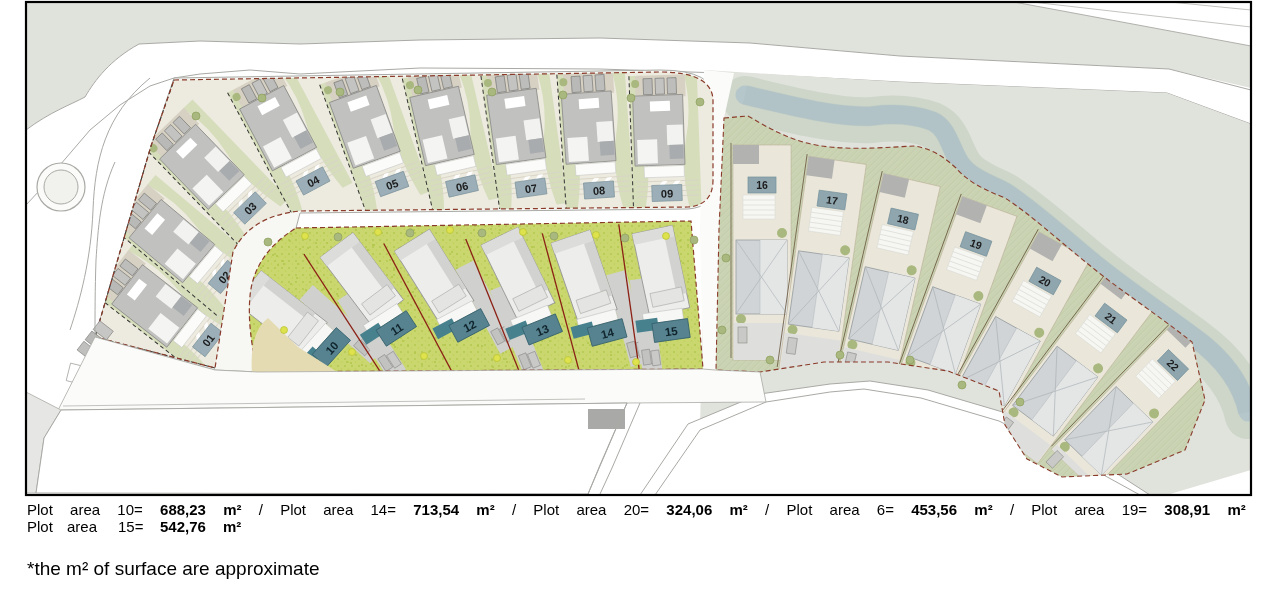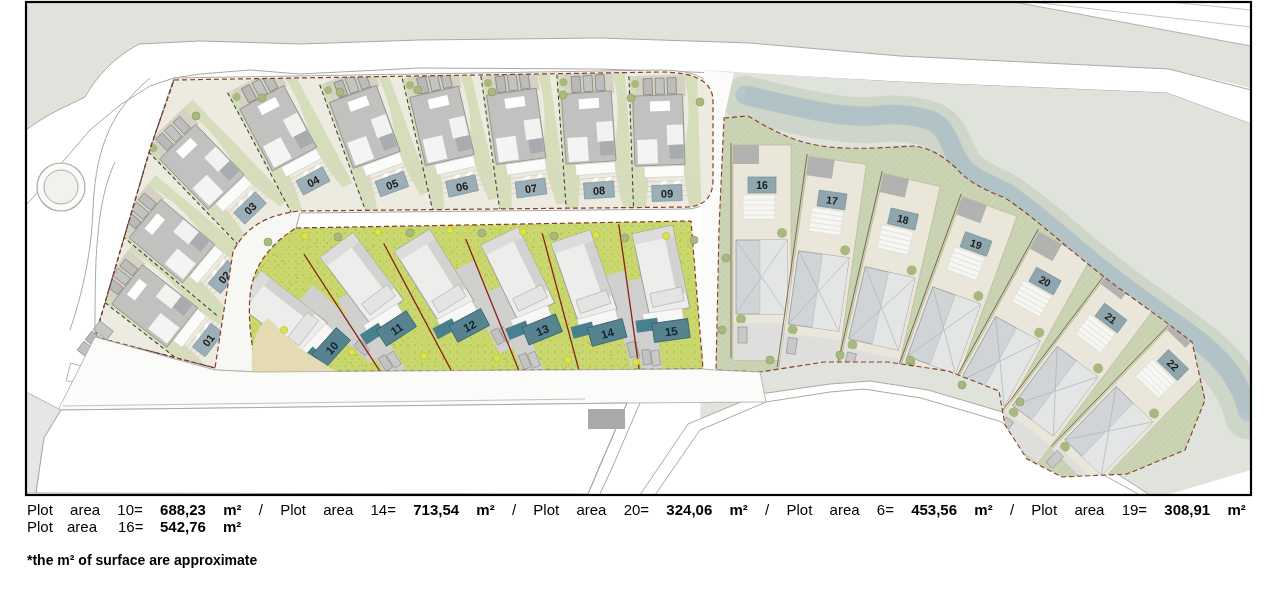--- a/index.html
+++ b/index.html
@@ -1000,19 +1000,19 @@
         <span>Plot</span>
         <span>area</span>
         <span>19=</span>
         <b>308,91</b>
         <b>m²</b>
 </div>
 
 <div style="position:relative;height:16px;margin-top:1px;">
 <span style="position:absolute;left:0;">Plot</span>
         <span style="position:absolute;left:40px;">area</span>
-        <span style="position:absolute;left:91px;">16=</span>
+        <span style="position:absolute;left:91px;">15=</span>
         <b style="position:absolute;left:133px;text-align:center;">542,76</b>
         <b style="position:absolute;left:196px;">m²</b>
 </div>
 
-<div style="margin-top:17px;font-weight:bold;font-size:14px;">*the m² of surface are approximate</div>
+<div style="margin-top:26px;font-weight:normal;font-size:19px;">*the m² of surface are approximate</div>
 </div>
 </div>
 </body></html>

